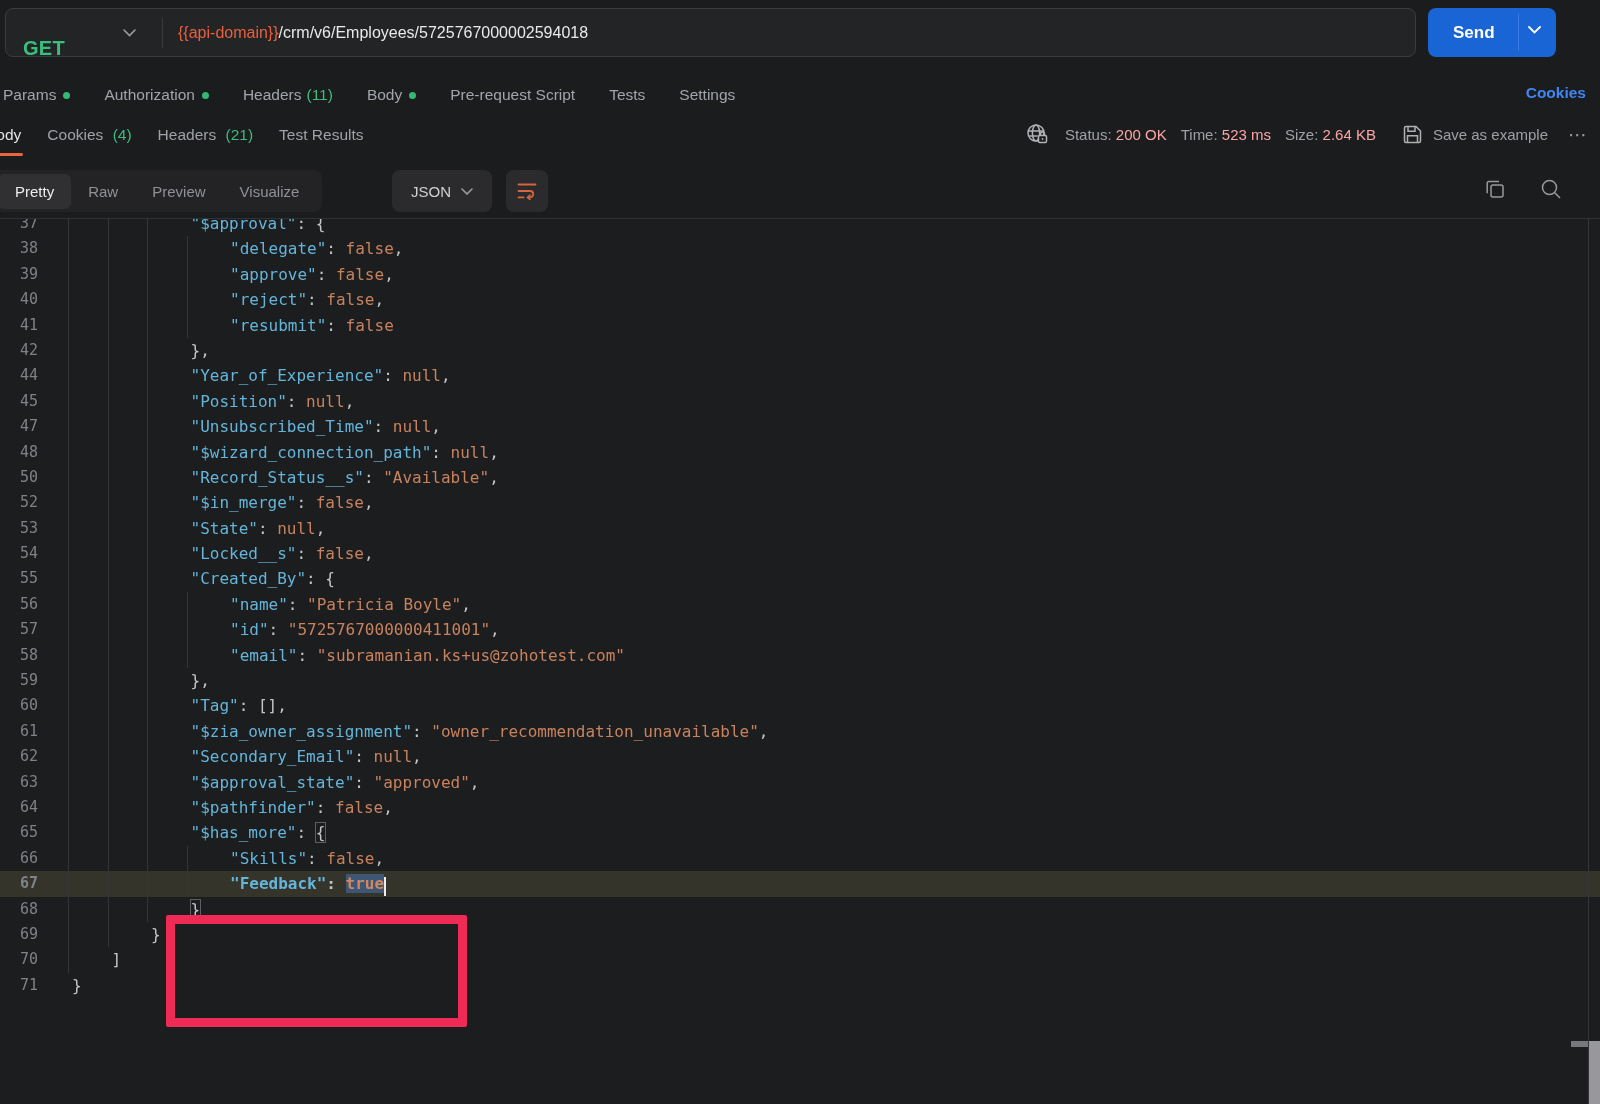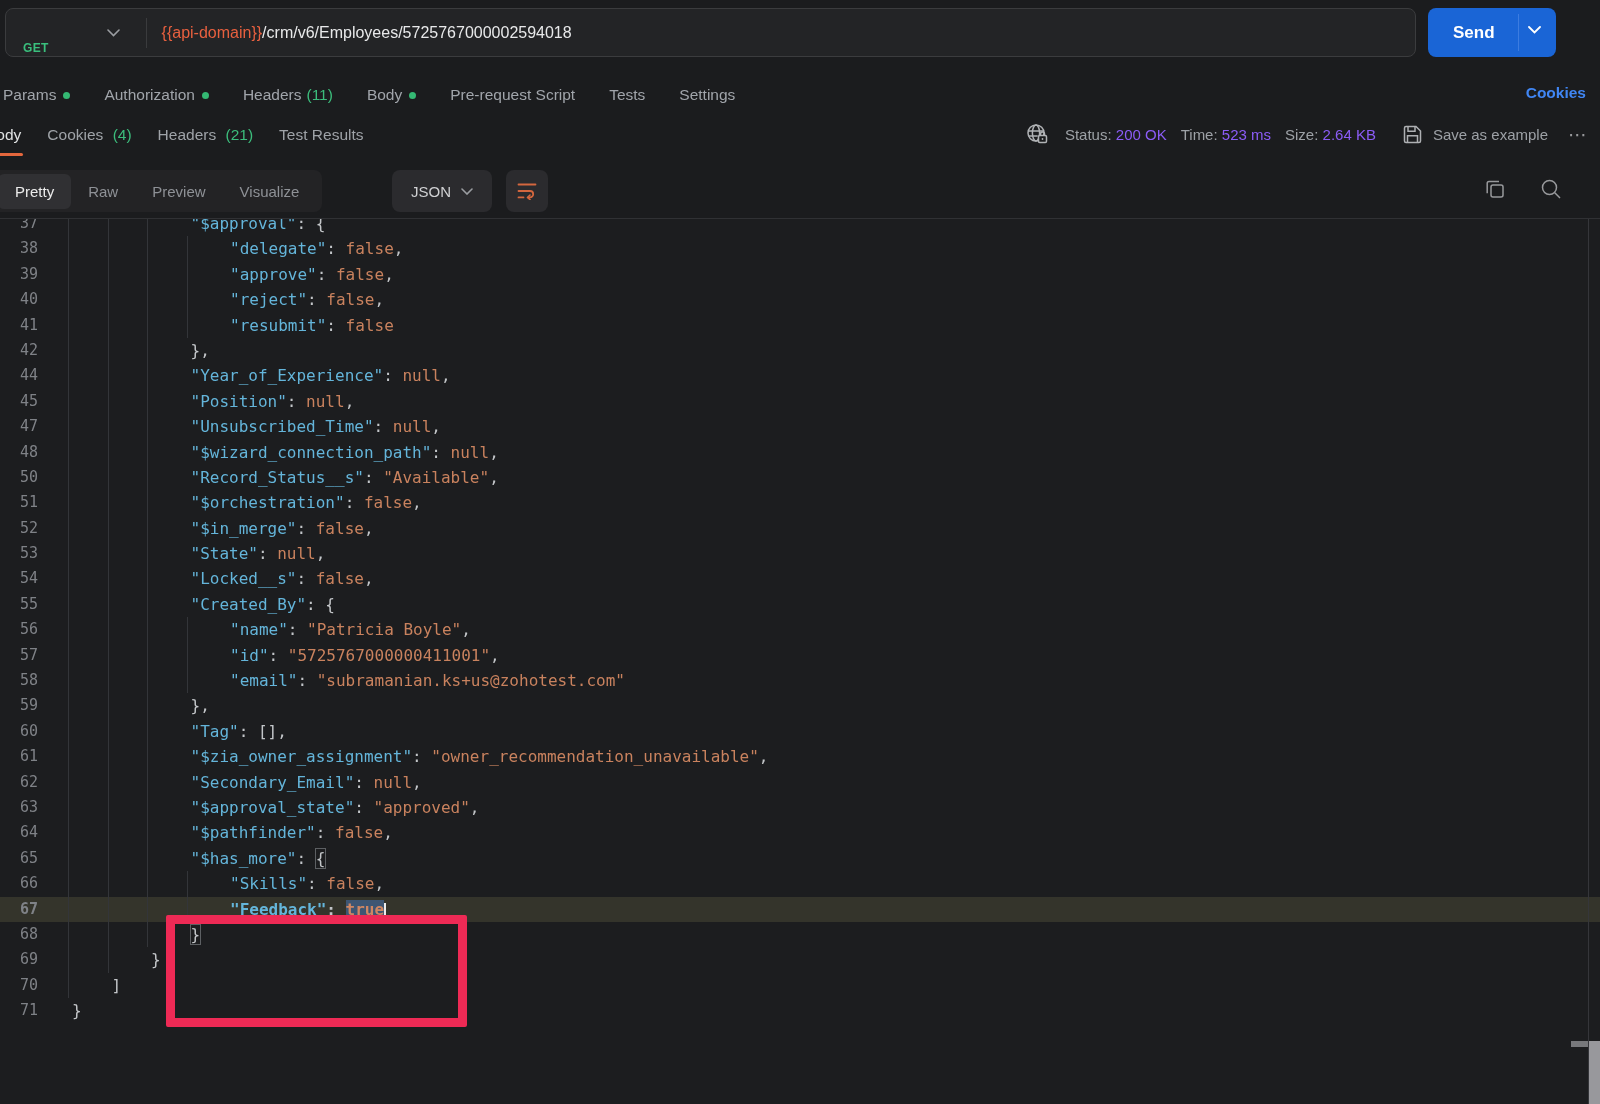--- a/index.html
+++ b/index.html
@@ -9,21 +9,21 @@
     font-family:"Liberation Sans","DejaVu Sans",sans-serif; color:#c8cacd;
     -webkit-font-smoothing:antialiased;
   }
   
   .url-row { position:absolute; left:0; top:0; width:1600px; height:72px; }
   .url-bar {
     position:absolute; left:5px; top:8px; width:1411px; height:49px;
     background:#232426; border:1px solid #3b3c3e; border-radius:8px;
     display:flex; align-items:center;
   }
-  .method { color:#3abf7d; font-weight:bold; font-size:12px; letter-spacing:.3px; padding-left:17px;margin-top:31px; }
+  .method { color:#3abf7d; font-weight:bold; font-size:20px; letter-spacing:.3px; padding-left:17px;margin-top:31px; }
   .method-chev { margin-left:58px; }
   .url-divider { width:1px; height:30px; background:#3a3b3d; margin-left:26px; }
   .url-text { margin-left:15px; font-size:16px; color:#e8e9ea; white-space:nowrap; }
   .url-var { color:#e8603f; }
   .send-btn {
     position:absolute; left:1428px; top:8px; width:128px; height:49px;
     background:#1a65d6; border-radius:8px; display:flex; align-items:center; cursor:pointer;
   }
   .send-label { color:#fff; font-weight:bold; font-size:17px; padding-left:25px; }
   .send-sep { position:absolute; left:90px; top:6px; bottom:6px; width:1px; background:#3c7ce0; }
@@ -43,21 +43,21 @@
   
   .resp-meta { position:absolute; left:0; top:120px; width:1600px; height:44px; }
   .resp-tabs { position:absolute; left:-14px; top:6px; display:flex; align-items:center; }
   .resp-tab { margin-right:26px; font-size:15.5px; color:#9fa3a8; cursor:pointer; white-space:nowrap; position:relative; padding-bottom:12px; }
   .resp-tab.active { color:#e0e2e3; }
   .resp-tab.active::after { content:""; position:absolute; left:0; right:-2px; bottom:0;
     height:3px; background:#e4673d; border-radius:2px; }
   .resp-status { position:absolute; right:12px; top:2px; display:flex; align-items:center;
     font-size:15px; color:#9da1a6; white-space:nowrap; }
   .resp-status .sep { width:14px; }
-  .green { color:#8b5cf6; }
+  .green { color:#fca5a5; }
   .stat-icon { margin-right:16px; display:flex; }
   .save-icon { margin:0 10px 0 26px; display:flex; }
   .more-dots { margin-left:20px; color:#97989b; font-size:19px; letter-spacing:1px; cursor:pointer; }
 
   
   .resp-toolbar { position:absolute; left:0; top:168px; width:1600px; height:48px; }
   .view-group { position:absolute; left:-8px; top:2px; height:42px; background:#232325;
     border-radius:8px; display:flex; align-items:center; padding:0 6px; }
   .view-tab { padding:9px 17px; font-size:15px; color:#8e9196; cursor:pointer; border-radius:6px; }
   .view-tab.active { background:#303033; color:#ececec; }
@@ -229,21 +229,20 @@
       <div class="cl"><span class="guide" style="left: 68px;"></span><span class="guide" style="left: 107.5px;"></span><span class="guide" style="left: 147px;"></span><span class="guide" style="left: 186.5px;"></span><span class="gut">38</span><span class="txt" style="left: 230px;"><span class="tk">"delegate"</span><span class="tp">: </span><span class="tv">false</span><span class="tp">,</span></span></div>
       <div class="cl"><span class="guide" style="left: 68px;"></span><span class="guide" style="left: 107.5px;"></span><span class="guide" style="left: 147px;"></span><span class="guide" style="left: 186.5px;"></span><span class="gut">39</span><span class="txt" style="left: 230px;"><span class="tk">"approve"</span><span class="tp">: </span><span class="tv">false</span><span class="tp">,</span></span></div>
       <div class="cl"><span class="guide" style="left: 68px;"></span><span class="guide" style="left: 107.5px;"></span><span class="guide" style="left: 147px;"></span><span class="guide" style="left: 186.5px;"></span><span class="gut">40</span><span class="txt" style="left: 230px;"><span class="tk">"reject"</span><span class="tp">: </span><span class="tv">false</span><span class="tp">,</span></span></div>
       <div class="cl"><span class="guide" style="left: 68px;"></span><span class="guide" style="left: 107.5px;"></span><span class="guide" style="left: 147px;"></span><span class="guide" style="left: 186.5px;"></span><span class="gut">41</span><span class="txt" style="left: 230px;"><span class="tk">"resubmit"</span><span class="tp">: </span><span class="tv">false</span></span></div>
       <div class="cl"><span class="guide" style="left: 68px;"></span><span class="guide" style="left: 107.5px;"></span><span class="guide" style="left: 147px;"></span><span class="gut">42</span><span class="txt" style="left: 190.5px;"><span class="tp">},</span></span></div>
       <div class="cl"><span class="guide" style="left: 68px;"></span><span class="guide" style="left: 107.5px;"></span><span class="guide" style="left: 147px;"></span><span class="gut">44</span><span class="txt" style="left: 190.5px;"><span class="tk">"Year_of_Experience"</span><span class="tp">: </span><span class="tv">null</span><span class="tp">,</span></span></div>
       <div class="cl"><span class="guide" style="left: 68px;"></span><span class="guide" style="left: 107.5px;"></span><span class="guide" style="left: 147px;"></span><span class="gut">45</span><span class="txt" style="left: 190.5px;"><span class="tk">"Position"</span><span class="tp">: </span><span class="tv">null</span><span class="tp">,</span></span></div>
       <div class="cl"><span class="guide" style="left: 68px;"></span><span class="guide" style="left: 107.5px;"></span><span class="guide" style="left: 147px;"></span><span class="gut">47</span><span class="txt" style="left: 190.5px;"><span class="tk">"Unsubscribed_Time"</span><span class="tp">: </span><span class="tv">null</span><span class="tp">,</span></span></div>
       <div class="cl"><span class="guide" style="left: 68px;"></span><span class="guide" style="left: 107.5px;"></span><span class="guide" style="left: 147px;"></span><span class="gut">48</span><span class="txt" style="left: 190.5px;"><span class="tk">"$wizard_connection_path"</span><span class="tp">: </span><span class="tv">null</span><span class="tp">,</span></span></div>
       <div class="cl"><span class="guide" style="left: 68px;"></span><span class="guide" style="left: 107.5px;"></span><span class="guide" style="left: 147px;"></span><span class="gut">50</span><span class="txt" style="left: 190.5px;"><span class="tk">"Record_Status__s"</span><span class="tp">: </span><span class="ts">"Available"</span><span class="tp">,</span></span></div>
-      <div class="cl"><span class="guide" style="left: 68px;"></span><span class="guide" style="left: 107.5px;"></span><span class="guide" style="left: 147px;"></span><span class="gut">51</span><span class="txt" style="left: 190.5px;"><span class="tk">"$orchestration"</span><span class="tp">: </span><span class="tv">false</span><span class="tp">,</span></span></div>
       <div class="cl"><span class="guide" style="left: 68px;"></span><span class="guide" style="left: 107.5px;"></span><span class="guide" style="left: 147px;"></span><span class="gut">52</span><span class="txt" style="left: 190.5px;"><span class="tk">"$in_merge"</span><span class="tp">: </span><span class="tv">false</span><span class="tp">,</span></span></div>
       <div class="cl"><span class="guide" style="left: 68px;"></span><span class="guide" style="left: 107.5px;"></span><span class="guide" style="left: 147px;"></span><span class="gut">53</span><span class="txt" style="left: 190.5px;"><span class="tk">"State"</span><span class="tp">: </span><span class="tv">null</span><span class="tp">,</span></span></div>
       <div class="cl"><span class="guide" style="left: 68px;"></span><span class="guide" style="left: 107.5px;"></span><span class="guide" style="left: 147px;"></span><span class="gut">54</span><span class="txt" style="left: 190.5px;"><span class="tk">"Locked__s"</span><span class="tp">: </span><span class="tv">false</span><span class="tp">,</span></span></div>
       <div class="cl"><span class="guide" style="left: 68px;"></span><span class="guide" style="left: 107.5px;"></span><span class="guide" style="left: 147px;"></span><span class="gut">55</span><span class="txt" style="left: 190.5px;"><span class="tk">"Created_By"</span><span class="tp">: {</span></span></div>
       <div class="cl"><span class="guide" style="left: 68px;"></span><span class="guide" style="left: 107.5px;"></span><span class="guide" style="left: 147px;"></span><span class="guide" style="left: 186.5px;"></span><span class="gut">56</span><span class="txt" style="left: 230px;"><span class="tk">"name"</span><span class="tp">: </span><span class="ts">"Patricia Boyle"</span><span class="tp">,</span></span></div>
       <div class="cl"><span class="guide" style="left: 68px;"></span><span class="guide" style="left: 107.5px;"></span><span class="guide" style="left: 147px;"></span><span class="guide" style="left: 186.5px;"></span><span class="gut">57</span><span class="txt" style="left: 230px;"><span class="tk">"id"</span><span class="tp">: </span><span class="ts">"5725767000000411001"</span><span class="tp">,</span></span></div>
       <div class="cl"><span class="guide" style="left: 68px;"></span><span class="guide" style="left: 107.5px;"></span><span class="guide" style="left: 147px;"></span><span class="guide" style="left: 186.5px;"></span><span class="gut">58</span><span class="txt" style="left: 230px;"><span class="tk">"email"</span><span class="tp">: </span><span class="ts">"subramanian.ks+us@zohotest.com"</span></span></div>
       <div class="cl"><span class="guide" style="left: 68px;"></span><span class="guide" style="left: 107.5px;"></span><span class="guide" style="left: 147px;"></span><span class="gut">59</span><span class="txt" style="left: 190.5px;"><span class="tp">},</span></span></div>
       <div class="cl"><span class="guide" style="left: 68px;"></span><span class="guide" style="left: 107.5px;"></span><span class="guide" style="left: 147px;"></span><span class="gut">60</span><span class="txt" style="left: 190.5px;"><span class="tk">"Tag"</span><span class="tp">: [],</span></span></div>
       <div class="cl"><span class="guide" style="left: 68px;"></span><span class="guide" style="left: 107.5px;"></span><span class="guide" style="left: 147px;"></span><span class="gut">61</span><span class="txt" style="left: 190.5px;"><span class="tk">"$zia_owner_assignment"</span><span class="tp">: </span><span class="ts">"owner_recommendation_unavailable"</span><span class="tp">,</span></span></div>

